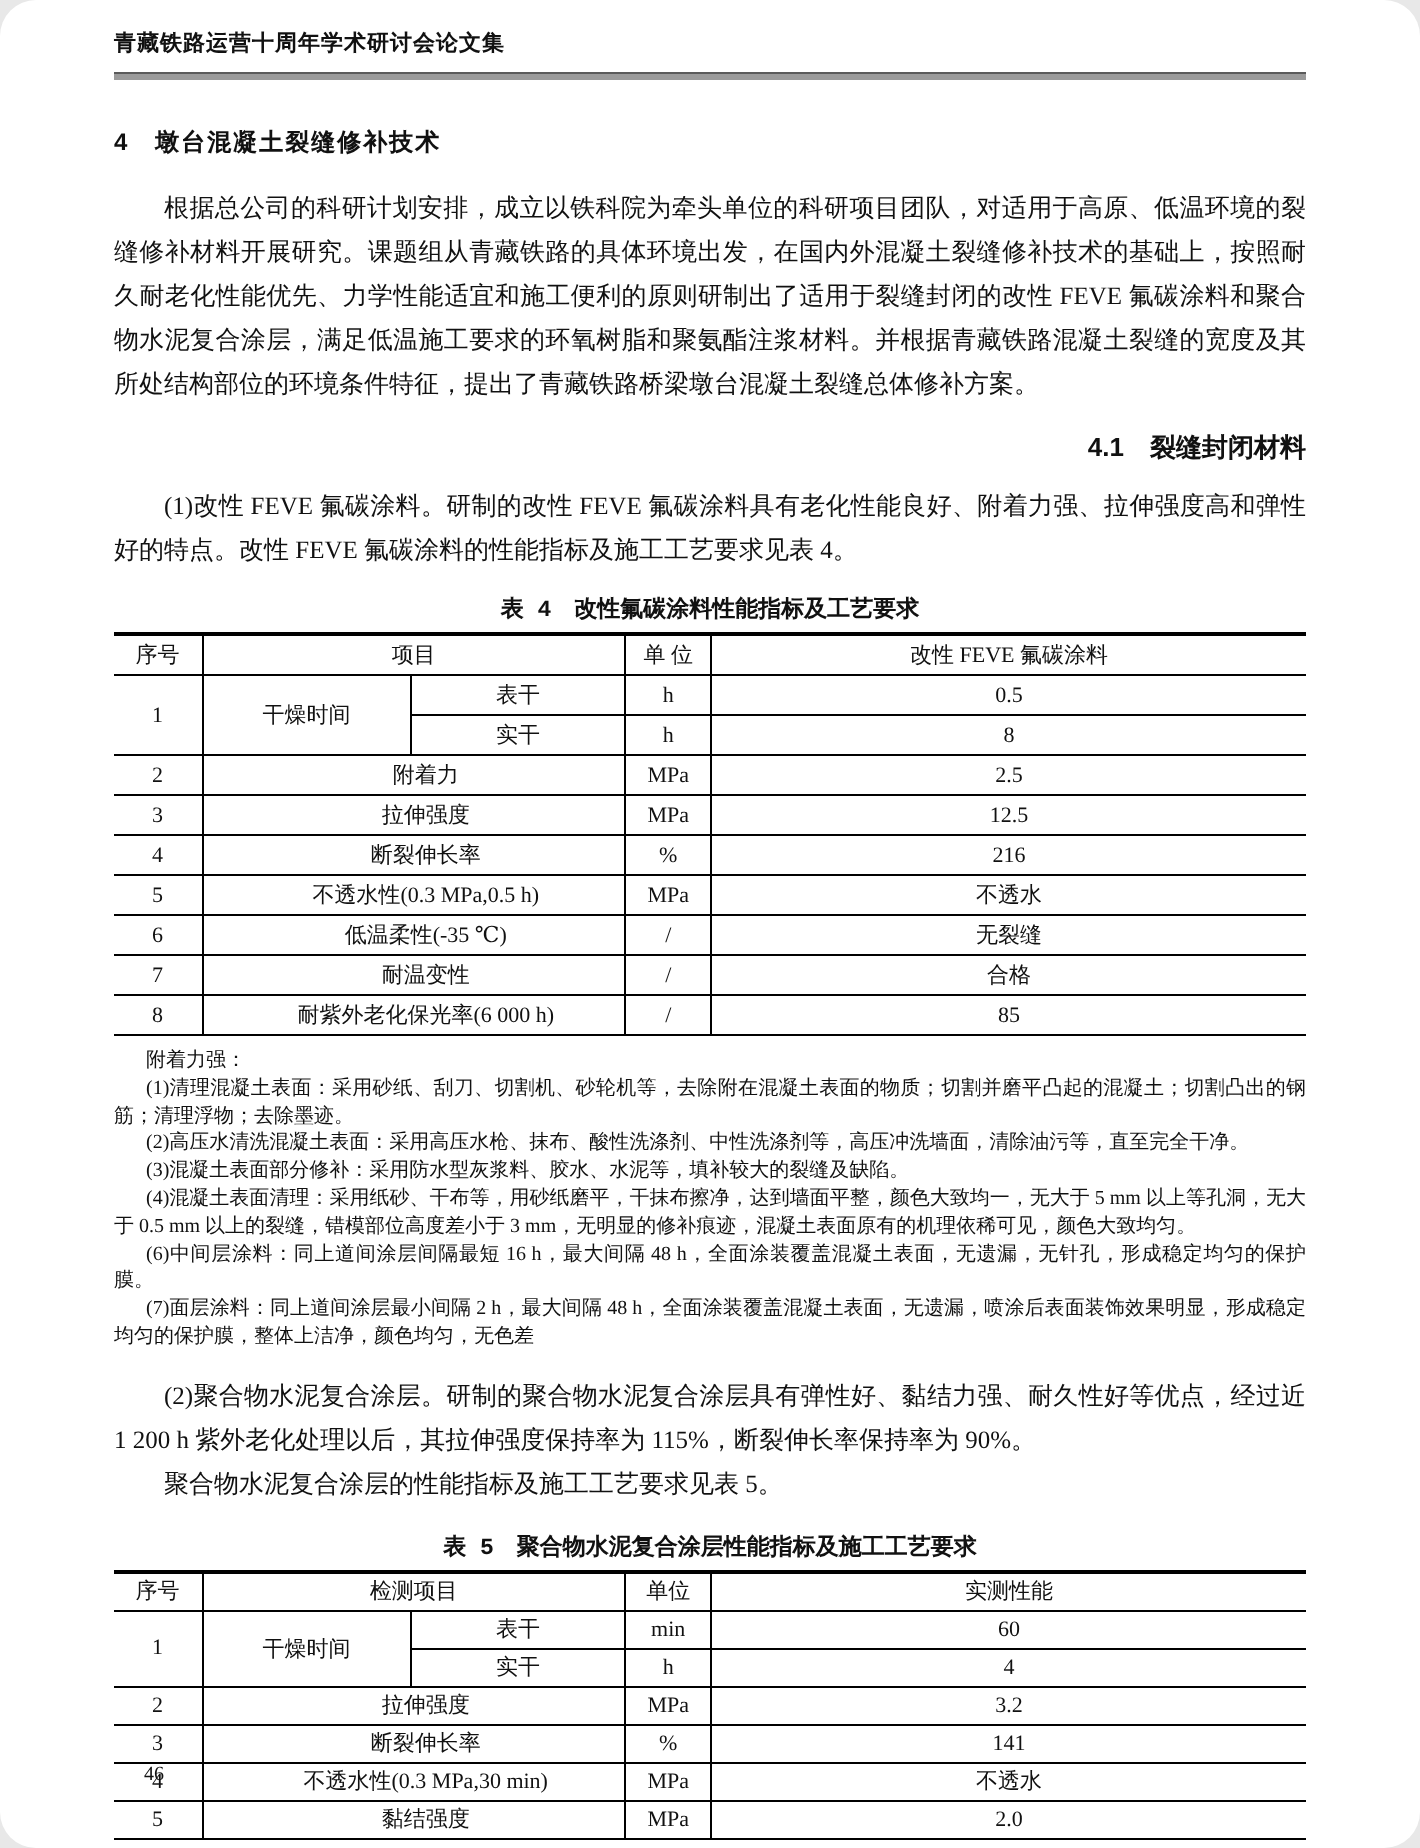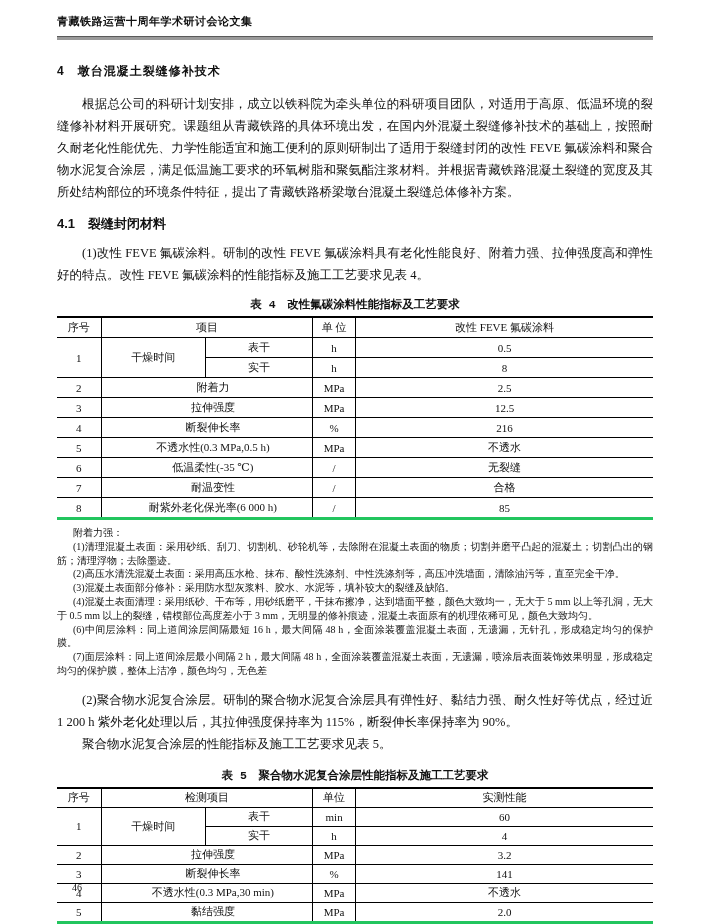--- a/index.html
+++ b/index.html
@@ -6,50 +6,51 @@
   .page{
     position:relative;
     width:710px;height:924px;
     margin:0 auto;
     background:#ffffff;
     font-family:"Liberation Serif","DejaVu Serif",serif;
     color:#111;
     overflow:hidden;
     box-sizing:border-box;
     padding:14px 57px 0 57px;
+    border-radius:18px;
   }
   .running-head{
     font-family:"Liberation Sans","DejaVu Sans",sans-serif;
     font-size:11px;font-weight:bold;letter-spacing:0.5px;
   }
   .head-rule{
     margin-top:7px;height:3px;background:#9a9a9a;border-top:1px solid #5a5a5a;
   }
   h1.sec-title{
     font-family:"Liberation Sans","DejaVu Sans",sans-serif;
     font-size:12px;font-weight:bold;margin:23px 0 0 0;letter-spacing:1px;
   }
   p.body{
     font-size:12.5px;line-height:22px;margin:13px 0 0 0;
     text-align:justify;text-indent:2em;
     word-break:break-all;
   }
   p.body.cont{margin-top:0;}
   h2.sub-title{
     font-family:"Liberation Sans","DejaVu Sans",sans-serif;
-    font-size:13px;font-weight:bold;margin:12px 0 0 0;
+    font-size:13px;font-weight:bold;margin:12px 0 0 0;text-align:right;
   }
   .tbl-caption{
     font-family:Liberation Mono, monospace;
     font-size:11.5px;font-weight:bold;text-align:center;margin-top:11px;
   }
   table.data{
     width:100%;border-collapse:collapse;margin-top:4px;
     font-size:11px;table-layout:fixed;
-    border-top:2px solid #000;border-bottom:3px solid #22c55e;
+    border-top:2px solid #000;border-bottom:1px solid #22c55e;
   }
   table.data td{
     border:1px solid #000;border-left:1px solid #000;
     text-align:center;vertical-align:middle;
     padding:1px 2px;height:17px;
   }
   table.data td:first-child{border-left:none;}
   table.data td:last-child{border-right:none;}
   table.data td.left{text-align:center;padding-left:14px;}
   table.t4 td{height:17px;}

